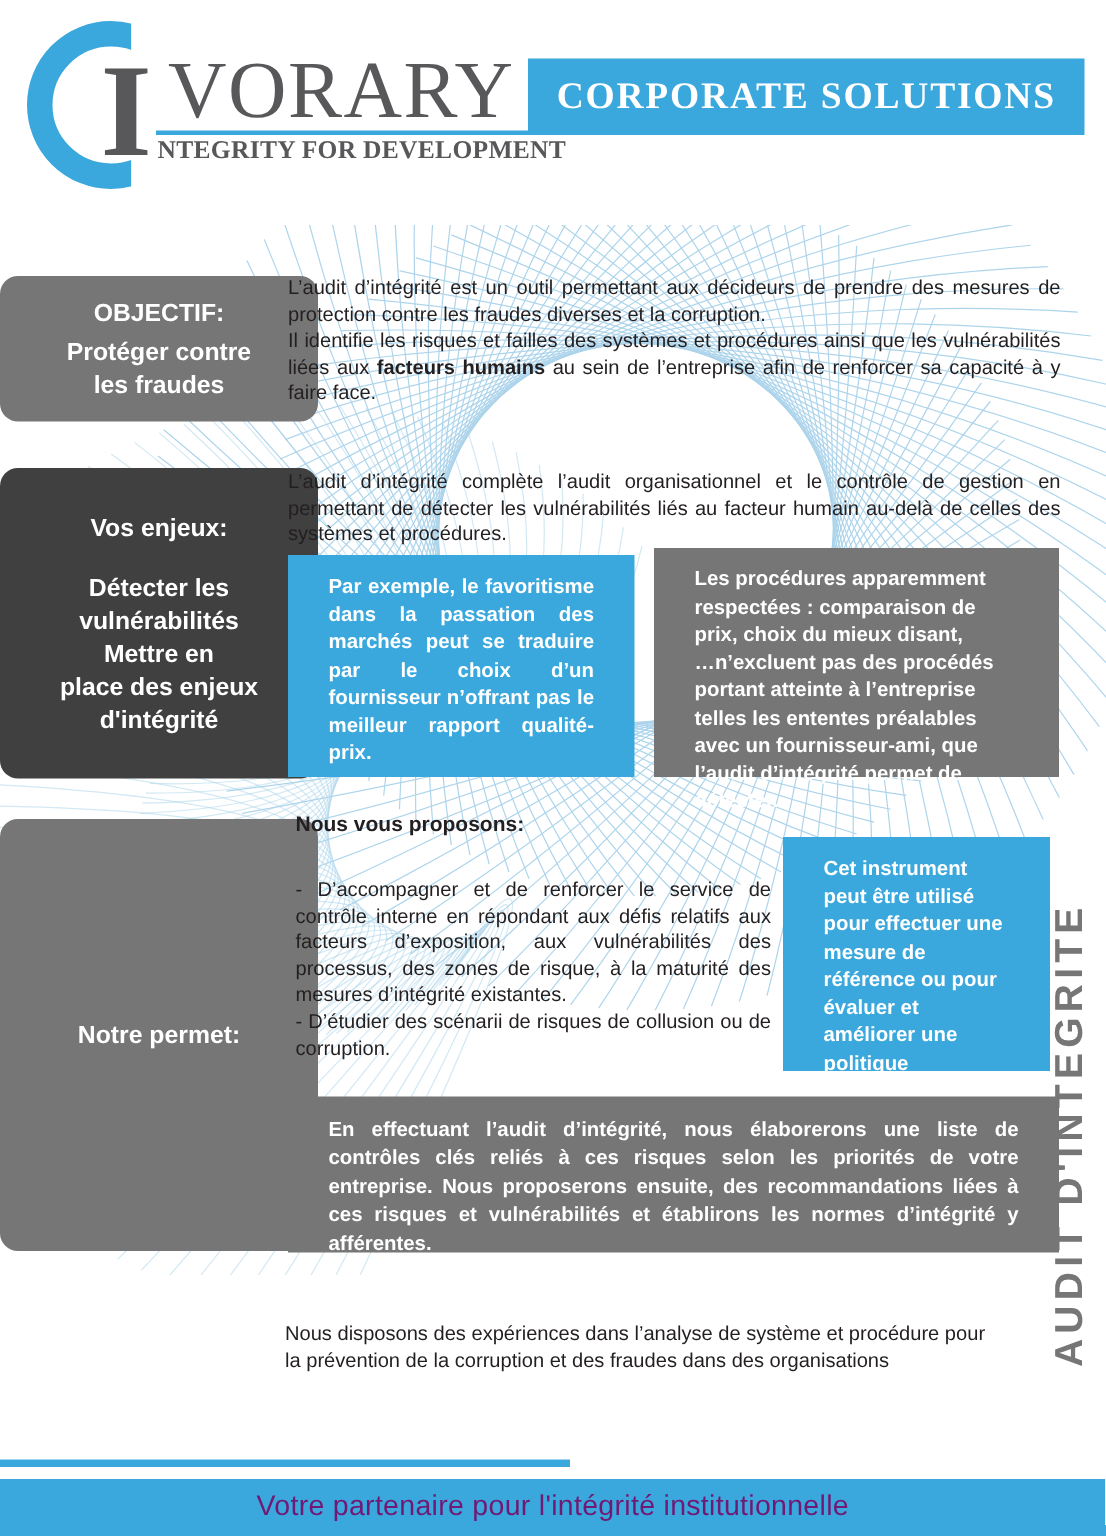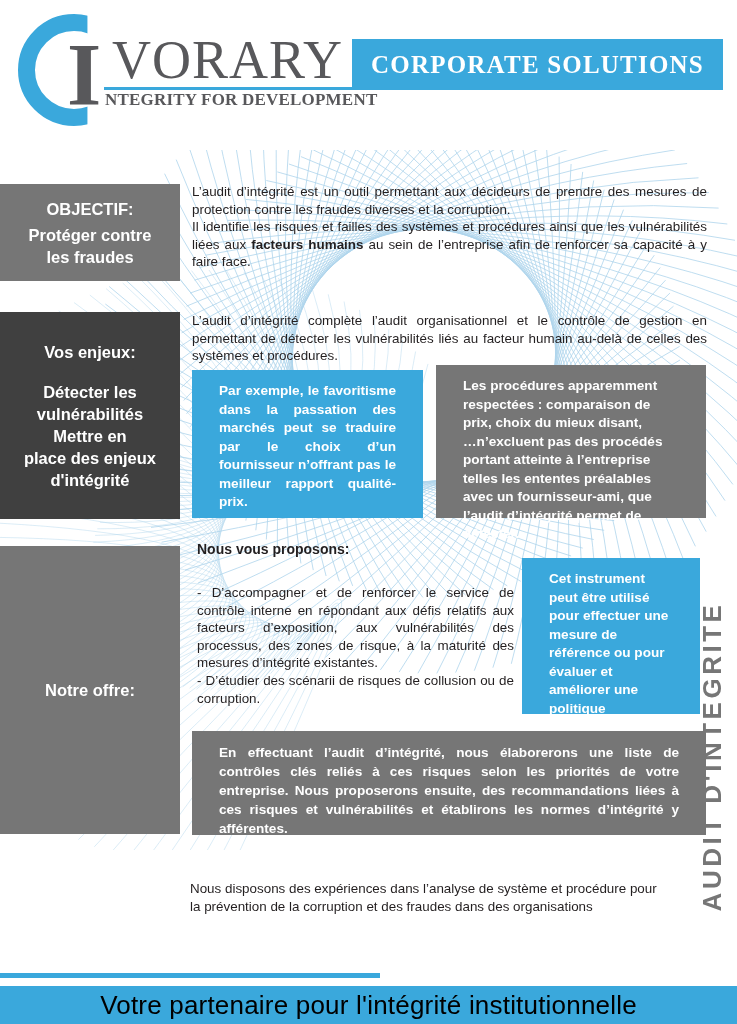--- a/index.html
+++ b/index.html
@@ -105,33 +105,34 @@
     font-weight: 700;
     color: #ffffff;
     letter-spacing: 1.2px;
     white-space: nowrap;
   }
 
   
   .side-block {
     position: absolute;
     left: 0;
-    width: 180px;
+    width: 212px;
     color: #ffffff;
     text-align: center;
     font-size: 16.5px;
     font-weight: 700;
     line-height: 22px;
     display: flex;
     flex-direction: column;
     align-items: center;
     justify-content: center;
     padding: 20px 8px;
     box-sizing: border-box;
     z-index: 2;
+    border-radius: 12px;
   }
   .side-block.grey { background: #767676; }
   .side-block.blue { background: #404040; }
   .side-block .heading { white-space: pre-line; }
   .side-block .sub {
     white-space: pre-line;
     margin-top: 18px;
   }
 
   #block-objectif { top: 184px; height: 97px; }
@@ -240,22 +241,22 @@
     position: absolute;
     left: 0; top: 986px;
     width: 737px; height: 38px;
     background: #3AA8DC;
     display: flex;
     align-items: center;
     justify-content: center;
     z-index: 3;
   }
   .footer-text {
-    color: #000000;
-    font-size: 26px;
+    color: #701a75;
+    font-size: 19px;
     font-weight: 400;
     letter-spacing: 0.2px;
   }
 
   b.strong { font-weight: 700; }
 </style>
 </head>
 <body>
 
 <div class="page">
@@ -469,21 +470,21 @@
   <div class="side-block blue" id="block-enjeux">
     <div class="heading">Vos enjeux:</div>
     <div class="sub">Détecter les
 vulnérabilités
 Mettre en
 place des enjeux
 d'intégrité</div>
   </div>
 
   <div class="side-block grey" id="block-offre">
-    <div class="heading">Notre offre:</div>
+    <div class="heading">Notre permet:</div>
   </div>
 
 
   <div class="body-text" id="para-objectif">
     <div>L’audit d’intégrité est un outil permettant aux décideurs de prendre des mesures de protection contre les fraudes diverses et la corruption.</div>
     <div><span>Il identifie les risques et failles des systèmes et procédures ainsi que les vulnérabilités liées aux </span><b class="strong">facteurs humains</b><span> au sein de l’entreprise afin de renforcer sa capacité à y faire face.</span></div>
   </div>
 
   <div class="body-text" id="para-enjeux">L’audit d’intégrité complète l’audit organisationnel et le contrôle de gestion en permettant de détecter les vulnérabilités liés au facteur humain au-delà de celles des systèmes et procédures.</div>
 

